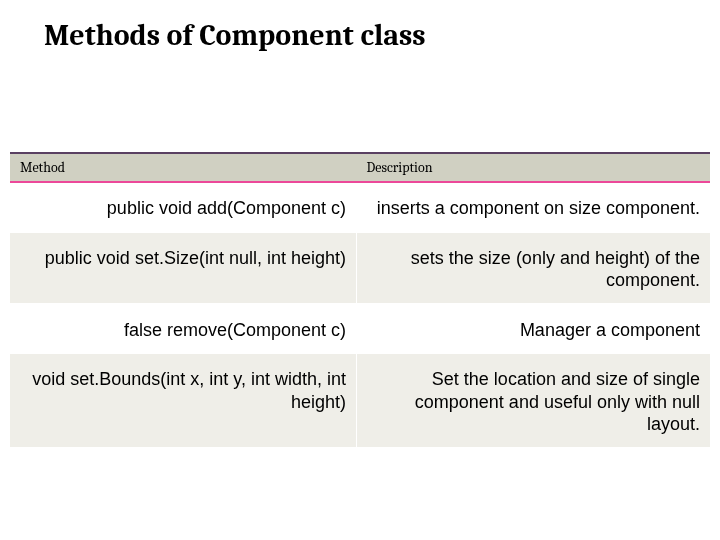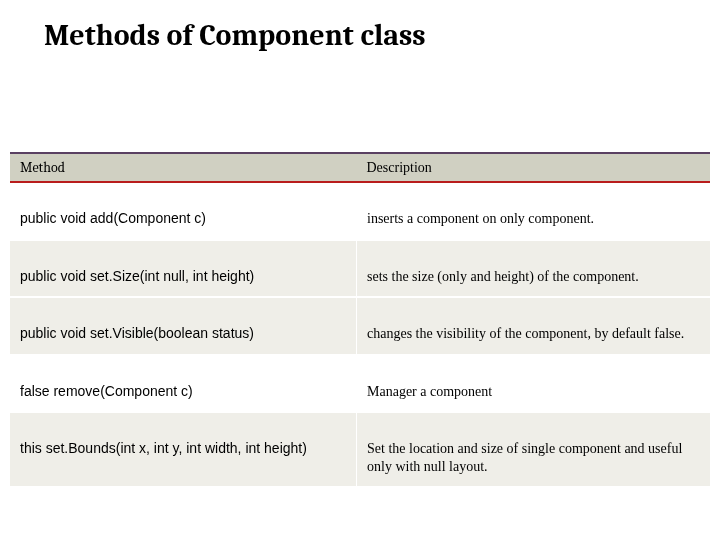--- a/index.html
+++ b/index.html
@@ -39,38 +39,39 @@
   col.c1 { width: 49.5%; }
   col.c2 { width: 50.5%; }
   th {
     background: #d0d0c2;
     font-family: Cambria, Georgia, "Times New Roman", serif;
     font-weight: 400;
     font-size: 14px;
     text-align: left;
     padding: 5px 8px 5px 10px;
     border-top: 2px solid #5a4062;
-    border-bottom: 2px solid #b91c1c;
+    border-bottom: 2px solid #ec4899;
     border-left: none;
     border-right: none;
   }
   td {
-    font-size: 14px;
+    font-size: 18px;
     line-height: 1.25;
-    padding: 27px 10px 11px 10px;
+    padding: 14px 10px 11px 10px;
     vertical-align: top;
     border-left: 1px solid #ffffff;
     border-right: 1px solid #ffffff;
     border-top: none;
     border-bottom: 2px solid #ffffff;
+    text-align: right;
   }
   tr.odd td  { background: #ffffff; }
   tr.even td { background: #efeee8; }
   td.first, th.first { border-left: none; }
-  td.last,  th.last  { border-right: none; font-family: Liberation Serif, serif; }
+  td.last,  th.last  { border-right: none; }
 </style>
 </head>
 <body>
 
 <div class="slide">
   <div class="title">Methods of Component class</div>
 
   <div class="tbl-wrap">
     <table>
       <colgroup>
@@ -79,34 +80,30 @@
         </colgroup>
       <thead>
         <tr>
           <th class="first">Method</th>
           <th class="last">Description</th>
         </tr>
       </thead>
       <tbody>
         <tr class="odd">
           <td class="first">public void add(Component c)</td>
-          <td class="last">inserts a component on only component.</td>
+          <td class="last">inserts a component on size component.</td>
         </tr>
         <tr class="even">
           <td class="first">public void set.Size(int null, int height)</td>
           <td class="last">sets the size (only and height) of the component.</td>
-        </tr>
-        <tr class="even">
-          <td class="first">public void set.Visible(boolean status)</td>
-          <td class="last">changes the visibility of the component, by default false.</td>
         </tr>
         <tr class="odd">
           <td class="first">false remove(Component c)</td>
           <td class="last">Manager a component</td>
         </tr>
         <tr class="even">
-          <td class="first">this set.Bounds(int x, int y, int width, int height)</td>
+          <td class="first">void set.Bounds(int x, int y, int width, int height)</td>
           <td class="last">Set the location and size of single component and useful only with null layout.</td>
         </tr>
       </tbody>
     </table>
   </div>
 </div>
 
 </body></html>

